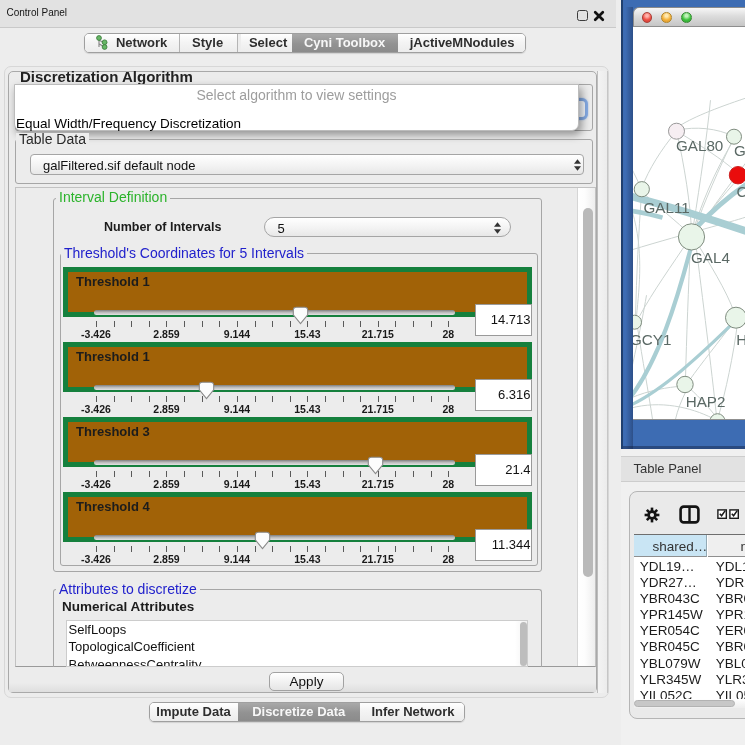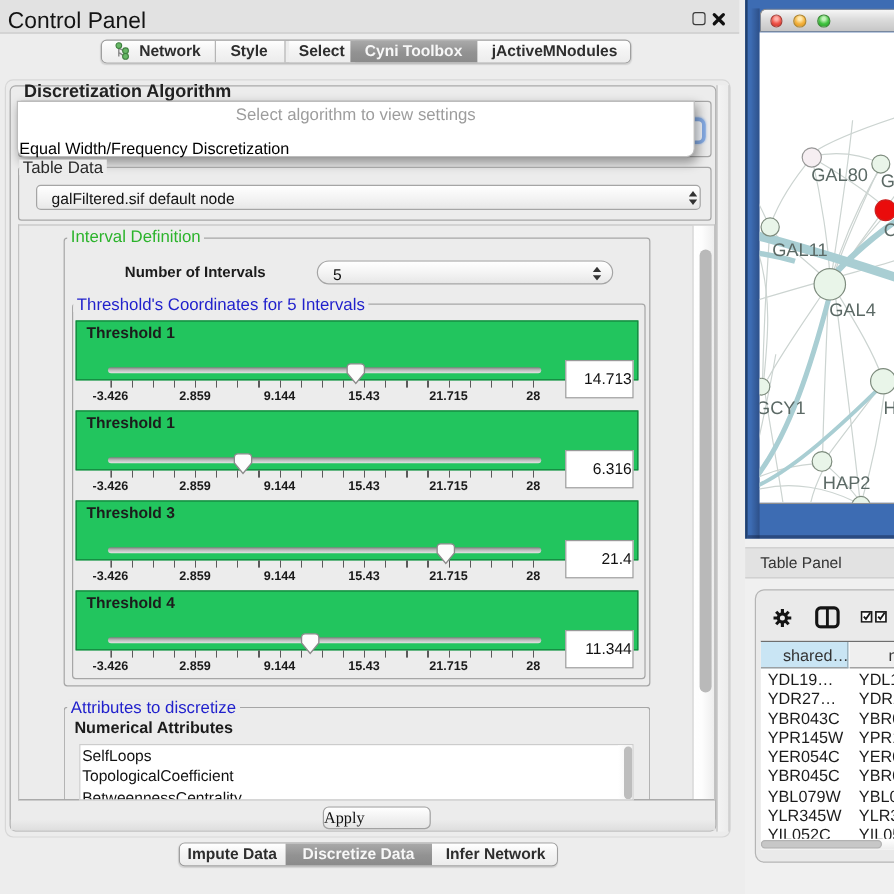--- a/index.html
+++ b/index.html
@@ -7,38 +7,38 @@
   body { font-family:"Liberation Sans", sans-serif; background:#ededed; position:relative; }
   .abs { position:absolute; }
   .grouplab { font-size:14px; color:#2a2a2a; background:#ececec; padding:0 3px; line-height:13px; }
   .seg { position:absolute; top:0; bottom:0; display:flex; align-items:center; justify-content:center;
          font-size:13px; font-weight:bold; color:#2e2e2e;
          background:linear-gradient(#ffffff,#f4f4f4 45%,#ececec); }
   .seg.sel { background:linear-gradient(#a9a9a9,#929292 55%,#8b8b8b); color:#f7f7f7; }
   .segwrap { position:absolute; border:1px solid #9f9f9f; border-radius:5px; overflow:hidden;
              box-shadow:0 1px 1px rgba(0,0,0,0.12); }
   .divline { position:absolute; top:0; bottom:0; width:1px; background:#b5b5b5; }
-  .tpanel { position:absolute; left:63px; width:469px; height:50px; background:#22c55e; border:1px solid #15803d; }
+  .tpanel { position:absolute; left:63px; width:469px; height:50px; background:#a16207; border:5px solid #15803d; }
   .tpanel .tlab { position:absolute; left:8px; top:1.5px; font-size:13px; font-weight:bold; color:#1c1c1c; }
   .track { position:absolute; left:26px; top:37.5px; width:361px; height:5px; border-radius:2.5px;
            background:linear-gradient(#7e7e7e,#b9b9b9 45%,#e3e3e3); }
   .ticks { position:absolute; left:27.5px; top:48.5px; width:354px; height:6px;
            background:repeating-linear-gradient(to right,#5a5a5a 0 1px,transparent 1px 17.615px); }
   .tick-lab { position:absolute; top:56px; width:80px; text-align:center; font-size:10.5px; font-weight:bold; color:#1a1a1a; }
   .valbox { position:absolute; left:406.5px; top:32px; width:57px; height:32px; background:#fff;
             border:1px solid #9a9a9a; font-size:13px; color:#111; text-align:right; line-height:30px; padding-right:0; }
   .thumb { position:absolute; top:33.5px; }
   .combo { position:absolute; background:linear-gradient(#ffffff,#f3f3f3 55%,#e7e7e7); border:1px solid #a5a5a5; }
   .listitem { font-size:13px; color:#111; }
 </style>
 </head>
 <body>
 
 <div class="abs" style="left:0; top:0; width:615.5px; height:28px; background:#e2e2e2; border-bottom:1px solid #c9c9c9;"></div>
-<div class="abs" style="left:6.5px; top:7px; font-size:19px; color:#141414;">Control Panel</div>
+<div class="abs" style="left:6.5px; top:7px; font-size:10px; color:#141414;">Control Panel</div>
 <div class="abs" style="left:577px; top:10px; width:10.5px; height:10.5px; border:1.7px solid #3c3c3c; border-radius:2.5px;"></div>
 <svg class="abs" style="left:593px; top:10px;" width="12" height="12" viewBox="0 0 12 12">
   <path d="M2.2,2.2 L9.8,9.8 M9.8,2.2 L2.2,9.8" stroke="#111" stroke-width="2.7" stroke-linecap="round"></path>
 </svg>
 
 <div class="segwrap" style="left:83.6px; top:32.5px; width:442px; height:20.5px;">
   <div class="seg" style="left:0; width:94px;"><svg width="13" height="15" viewBox="0 0 13 15" style="margin-right:7px;">
       <path d="M3,3 L3,12 M3.5,5.5 L8,7.5 M3.5,9 L8,12" stroke="#8a8a8a" stroke-width="1.2" fill="none"></path>
       <circle cx="3" cy="3" r="2.4" fill="#67b766" stroke="#3e7f3e" stroke-width="0.9"></circle>
       <circle cx="8.6" cy="7.3" r="2.4" fill="#67b766" stroke="#3e7f3e" stroke-width="0.9"></circle>
@@ -162,22 +162,22 @@
 <div class="abs" style="left:65.5px; top:619.5px; width:462.5px; height:47px; background:#ffffff; border:1px solid #cccccc; overflow:hidden;">
   <div class="listitem" style="position:absolute; left:2px; top:1px;">SelfLoops</div>
   <div class="listitem" style="position:absolute; left:2px; top:18.6px;">TopologicalCoefficient</div>
   <div class="listitem" style="position:absolute; left:2px; top:36.2px;">BetweennessCentrality</div>
   <div style="position:absolute; right:0; top:0; bottom:0; width:12px; background:linear-gradient(to right,#ffffff,#f1f1f1);"></div>
   <div style="position:absolute; left:453px; top:1.5px; width:7.5px; height:44px; background:#bdbdbd; border-radius:4px;"></div>
 </div>
 
 <div class="abs" style="left:9px; top:683px; width:587px; height:9px; background:linear-gradient(#ececec,#dedede);"></div>
 
-<div class="abs" style="left:269px; top:672px; width:90px; height:18.5px; border:1px solid #a2a2a2; border-radius:5px;
-     background:linear-gradient(#ffffff,#f2f2f2 50%,#e5e5e5); font-size:13.5px; color:#111; line-height:17px;font-family:Liberation Serif, serif;">Apply</div>
+<div class="abs" style="left:269px; top:672px; width:75px; height:18.5px; border:1px solid #a2a2a2; border-radius:5px;
+     background:linear-gradient(#ffffff,#f2f2f2 50%,#e5e5e5); text-align:center; font-size:13.5px; color:#111; line-height:17px;">Apply</div>
 
 <div class="segwrap" style="left:148.5px; top:701.5px; width:316.5px; height:20.5px;">
   <div class="seg" style="left:0; width:88px;">Impute Data</div>
   <div class="seg sel" style="left:88px; width:122.5px;">Discretize Data</div>
   <div class="seg" style="left:210.5px; width:106px;">Infer Network</div>
 </div>
 
 <div class="abs" style="left:620.5px; top:0; width:124.5px; height:449px; background:#3d6cb3; border-left:2.5px solid #20406f;"></div>
 <div class="abs" style="left:623px; top:445.5px; width:122px; height:3.5px; background:#2a4a80;"></div>
 

